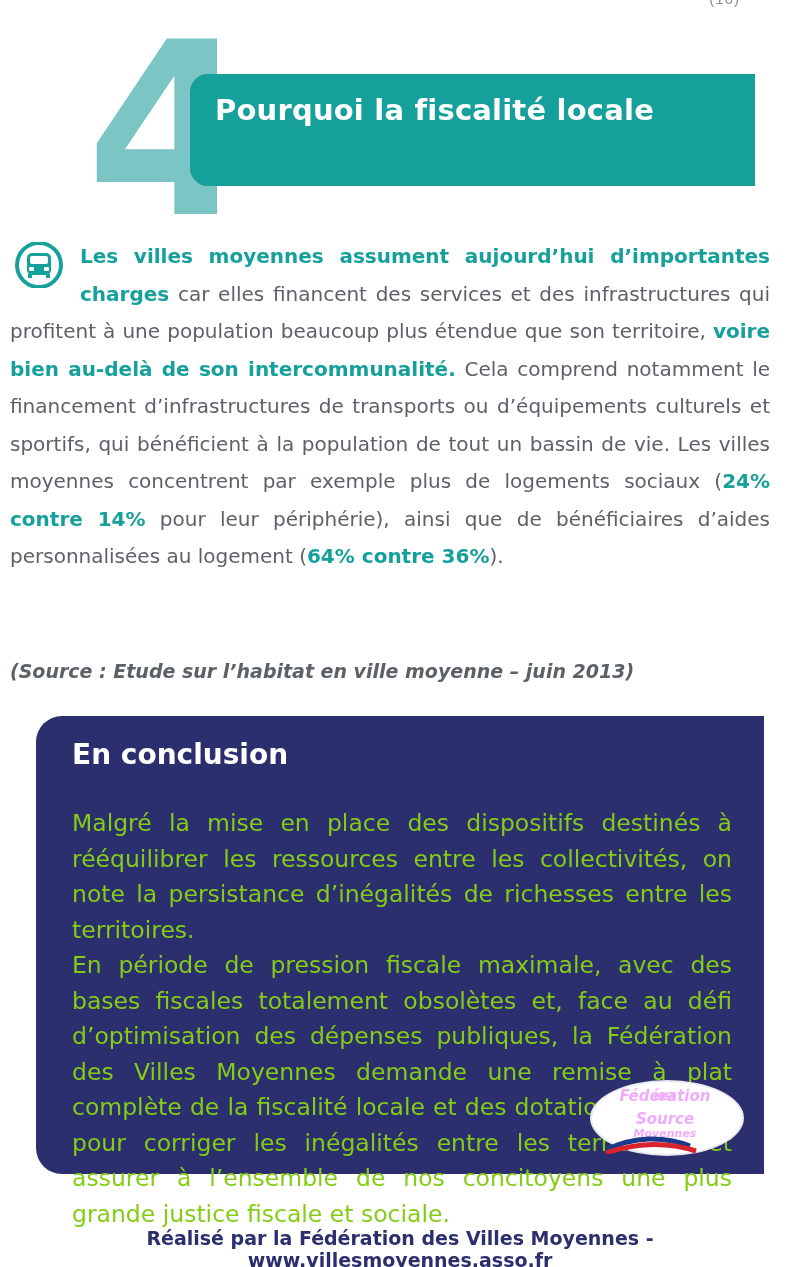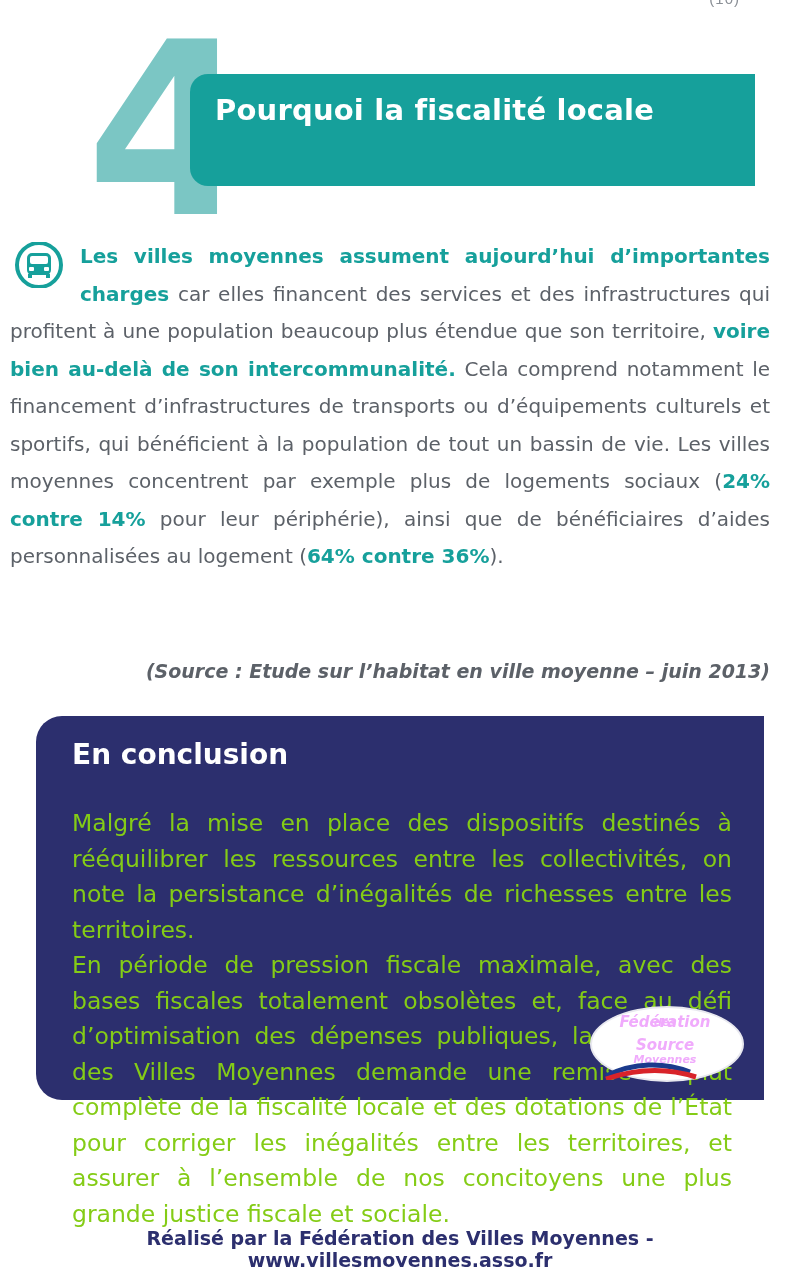--- a/index.html
+++ b/index.html
@@ -93,35 +93,34 @@
   }
   .intro .lead {
     color: #16a09b;
     font-weight: bold;
   }
   .source {
     position: absolute;
     left: 10px;
     top: 660px;
     width: 760px;
-    text-align: right;
     font-style: italic;
     font-weight: bold;
     font-size: 19px;
     color: #5c6168;
     font-family: "DejaVu Sans", sans-serif;
   }
 
   
   .conclusion {
     position: absolute;
     left: 36px;
     top: 716px;
     width: 728px;
-    height: 384px;
+    height: 458px;
     background: #2c2f6e;
     border-radius: 26px 0 0 26px;
   }
   .conclusion h2 {
     margin: 0;
     position: absolute;
     left: 36px;
     top: 22px;
     color: #ffffff;
     font-size: 28px;

